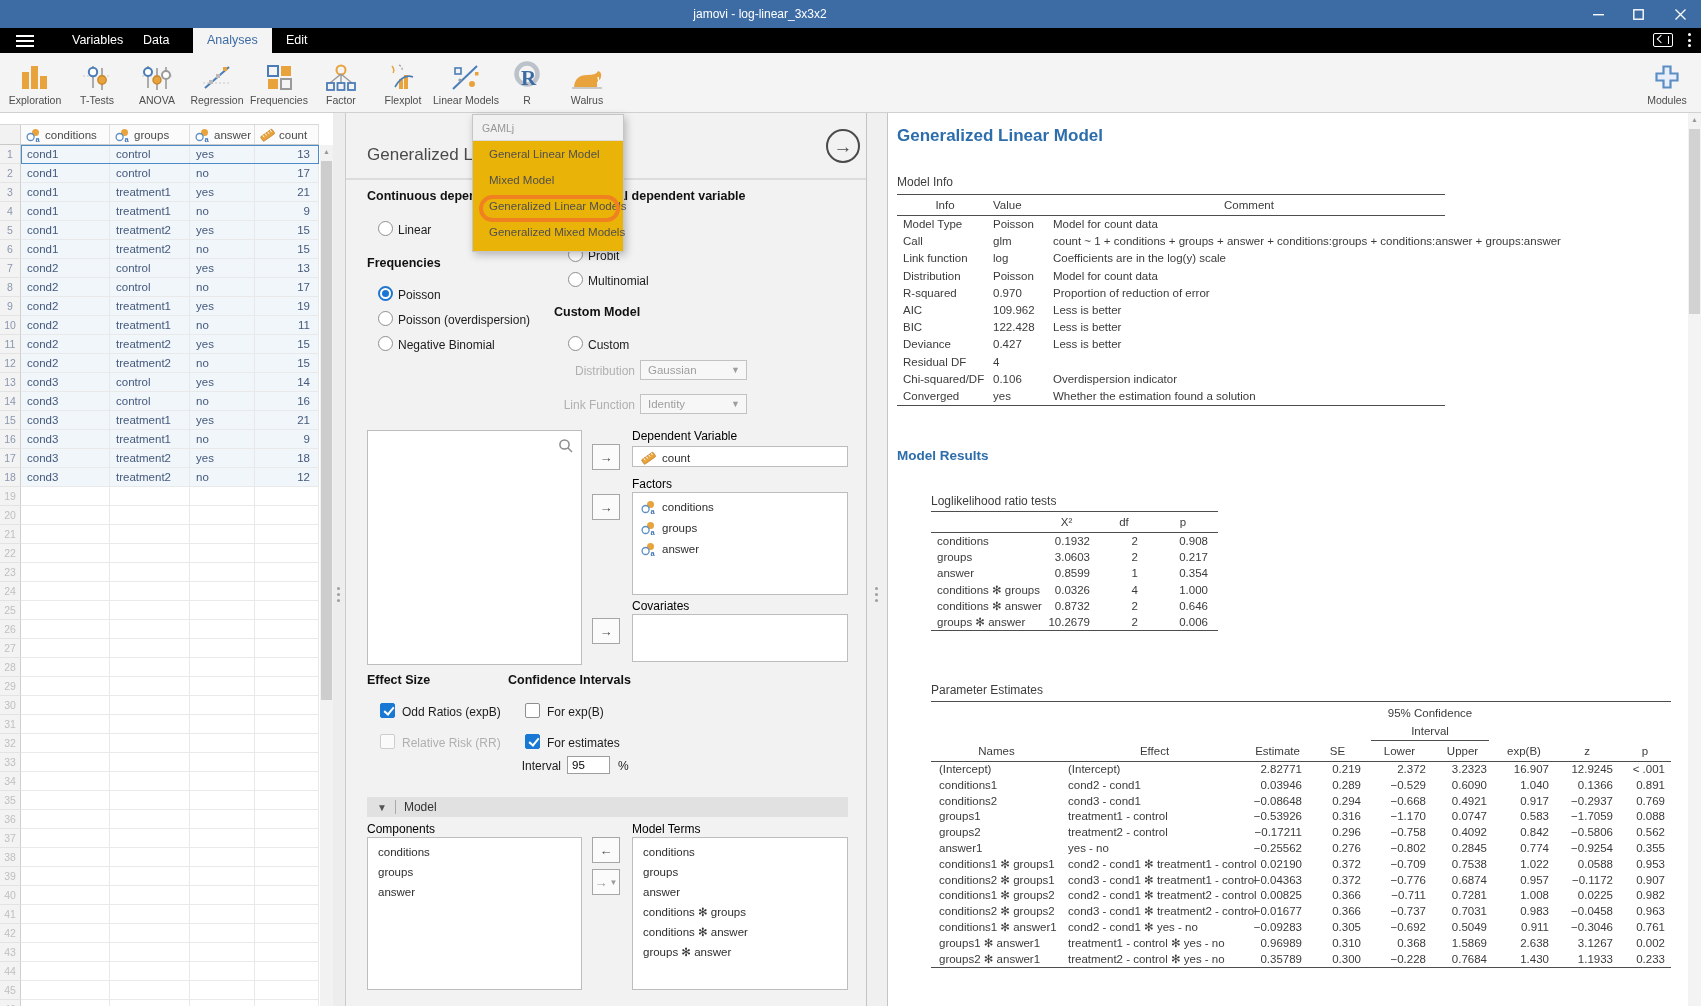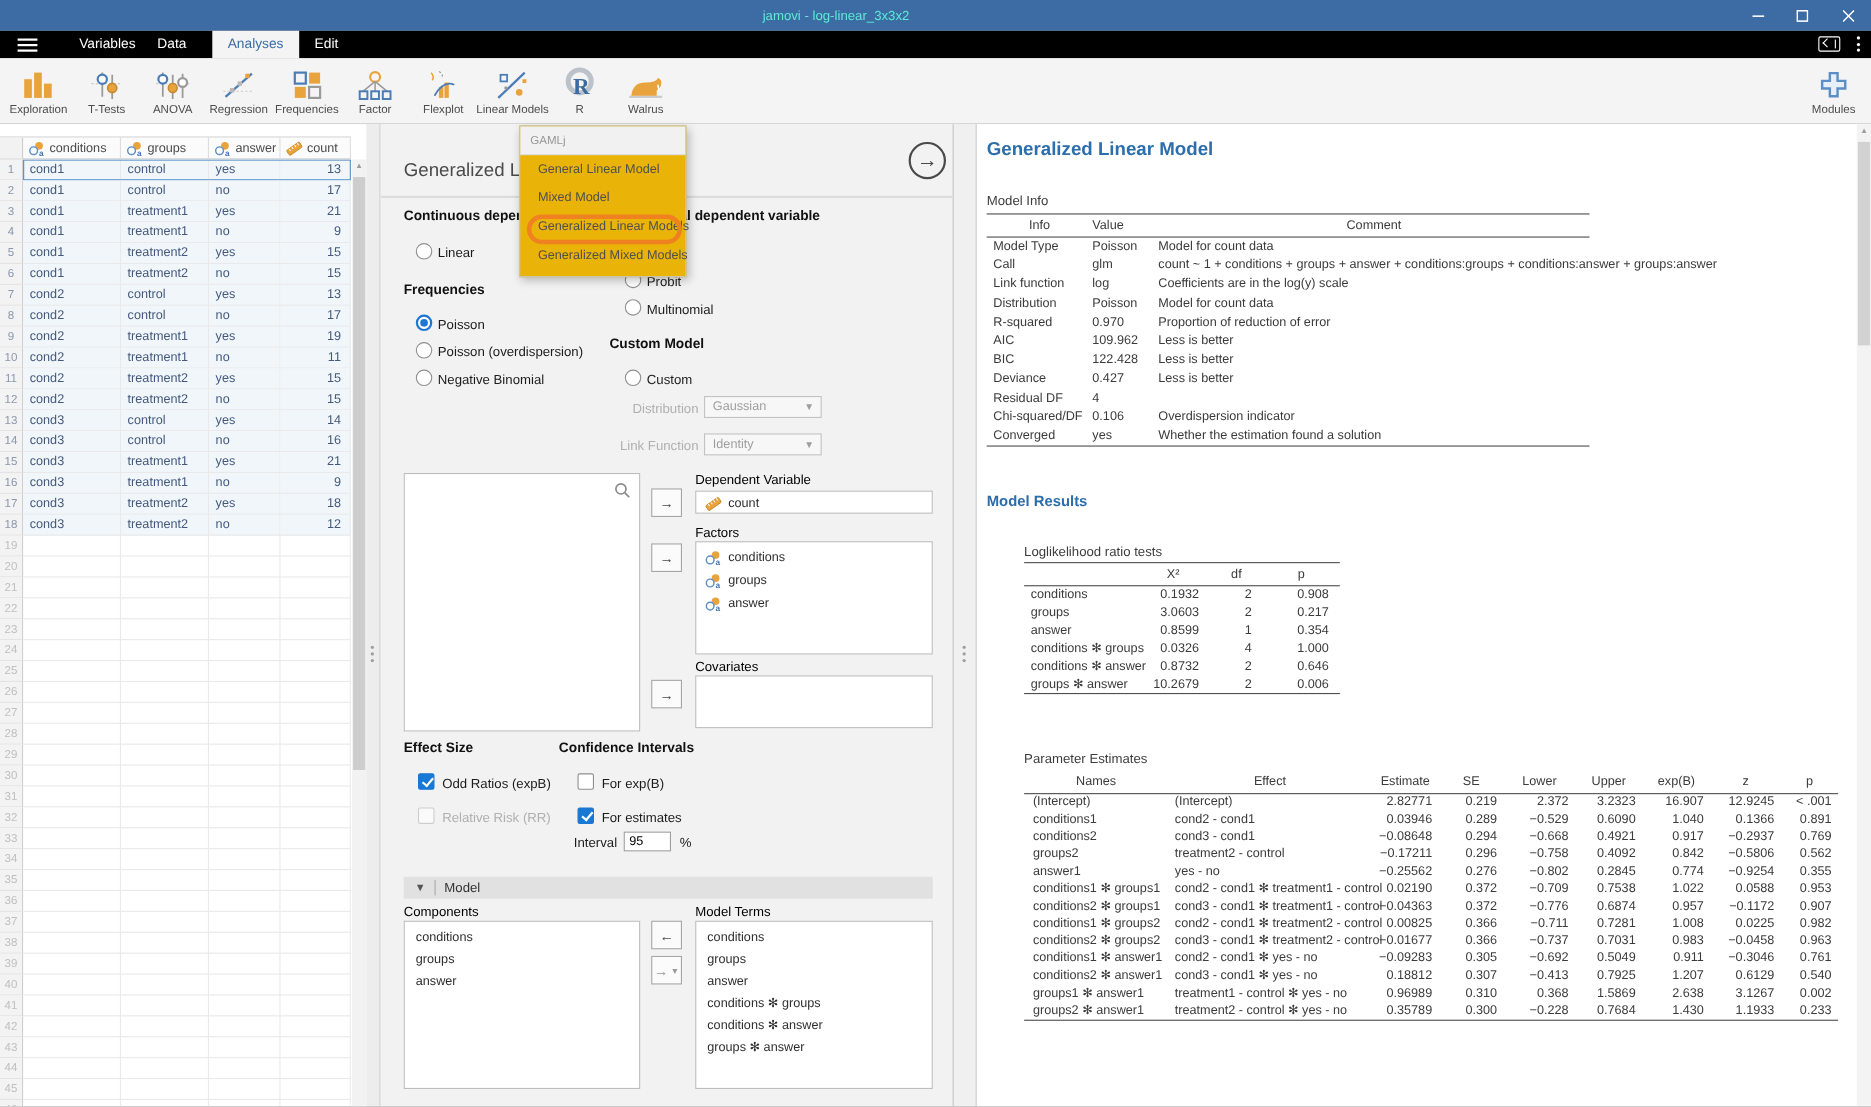--- a/index.html
+++ b/index.html
@@ -2,21 +2,21 @@
 <html><head>
 <meta charset="utf-8">
 <style>
   html,body{margin:0;padding:0;background:#9a9a9a;}
   *{box-sizing:border-box;}
   #app{position:relative;width:1701px;height:1006px;background:#fff;overflow:hidden;
        font-family:"Liberation Sans","DejaVu Sans",sans-serif;-webkit-font-smoothing:antialiased;}
 
   
   #titlebar{position:absolute;left:0;top:0;width:100%;height:28px;background:#3d6ca5;}
-  #win-title{position:absolute;left:760px;top:7px;transform:translateX(-50%);color:#5eead4;font-size:12px;}
+  #win-title{position:absolute;left:760px;top:7px;transform:translateX(-50%);color:#ffffff;font-size:12px;}
   .winbtn{position:absolute;top:0;width:34px;height:28px;display:flex;align-items:center;justify-content:center;cursor:default;}
   #btn-min{right:86px}#btn-max{right:46px}#btn-close{right:4px}
 
   
   #tabbar{position:absolute;left:0;top:28px;width:100%;height:25px;background:#000000;}
   .tab{position:absolute;top:0;height:25px;line-height:25px;color:#fff;font-size:12.5px;padding:0 14px;cursor:pointer;}
   .tab.active{background:#f4f4f4;color:#3d6ca5;}
   #hamburger{position:absolute;left:16px;top:7px;width:18px;height:12px;cursor:pointer;}
   #hamburger span{display:block;width:18px;height:2px;background:#fff;margin-bottom:3px;}
   #panel-toggle{position:absolute;right:28px;top:5px;width:20px;height:14px;border:1.5px solid #fff;border-radius:2px;cursor:pointer;}
@@ -931,20 +931,30 @@
               <div class="c0">groups ✻ answer</div>
               <div class="num">10.2679</div>
               <div class="num">2</div>
               <div class="num">0.006</div>
             </div>
           </div>
       </div>
 
       <div class="tbl-label" style="left:43px;top:570px">Parameter Estimates</div>
       <div class="rtable" id="pe-table">
+        <div class="spanner">
+          <div></div>
+            <div></div>
+            <div></div>
+            <div></div>
+          <div class="span-ci">95% Confidence Interval</div>
+          <div></div>
+            <div></div>
+            <div></div>
+        </div>
         <div class="thead pe-grid" id="pe-head">
             <div>Names</div>
             <div>Effect</div>
             <div>Estimate</div>
             <div>SE</div>
             <div>Lower</div>
             <div>Upper</div>
             <div>exp(B)</div>
             <div>z</div>
             <div>p</div>
@@ -977,20 +987,31 @@
               <div class="c1">cond3 - cond1</div>
               <div class="num">−0.08648</div>
               <div class="num">0.294</div>
               <div class="num">−0.668</div>
               <div class="num">0.4921</div>
               <div class="num">0.917</div>
               <div class="num">−0.2937</div>
               <div class="num">0.769</div>
             </div>
             <div class="trow pe-grid">
+              <div class="c0">groups1</div>
+              <div class="c1">treatment1 - control</div>
+              <div class="num">−0.53926</div>
+              <div class="num">0.316</div>
+              <div class="num">−1.170</div>
+              <div class="num">0.0747</div>
+              <div class="num">0.583</div>
+              <div class="num">−1.7059</div>
+              <div class="num">0.088</div>
+            </div>
+            <div class="trow pe-grid">
               <div class="c0">groups2</div>
               <div class="c1">treatment2 - control</div>
               <div class="num">−0.17211</div>
               <div class="num">0.296</div>
               <div class="num">−0.758</div>
               <div class="num">0.4092</div>
               <div class="num">0.842</div>
               <div class="num">−0.5806</div>
               <div class="num">0.562</div>
             </div>
@@ -1054,31 +1075,20 @@
               <div class="c1">cond2 - cond1 ✻ yes - no</div>
               <div class="num">−0.09283</div>
               <div class="num">0.305</div>
               <div class="num">−0.692</div>
               <div class="num">0.5049</div>
               <div class="num">0.911</div>
               <div class="num">−0.3046</div>
               <div class="num">0.761</div>
             </div>
             <div class="trow pe-grid">
-              <div class="c0">conditions2 ✻ answer1</div>
-              <div class="c1">cond3 - cond1 ✻ yes - no</div>
-              <div class="num">0.18812</div>
-              <div class="num">0.307</div>
-              <div class="num">−0.413</div>
-              <div class="num">0.7925</div>
-              <div class="num">1.207</div>
-              <div class="num">0.6129</div>
-              <div class="num">0.540</div>
-            </div>
-            <div class="trow pe-grid">
               <div class="c0">groups1 ✻ answer1</div>
               <div class="c1">treatment1 - control ✻ yes - no</div>
               <div class="num">0.96989</div>
               <div class="num">0.310</div>
               <div class="num">0.368</div>
               <div class="num">1.5869</div>
               <div class="num">2.638</div>
               <div class="num">3.1267</div>
               <div class="num">0.002</div>
             </div>

